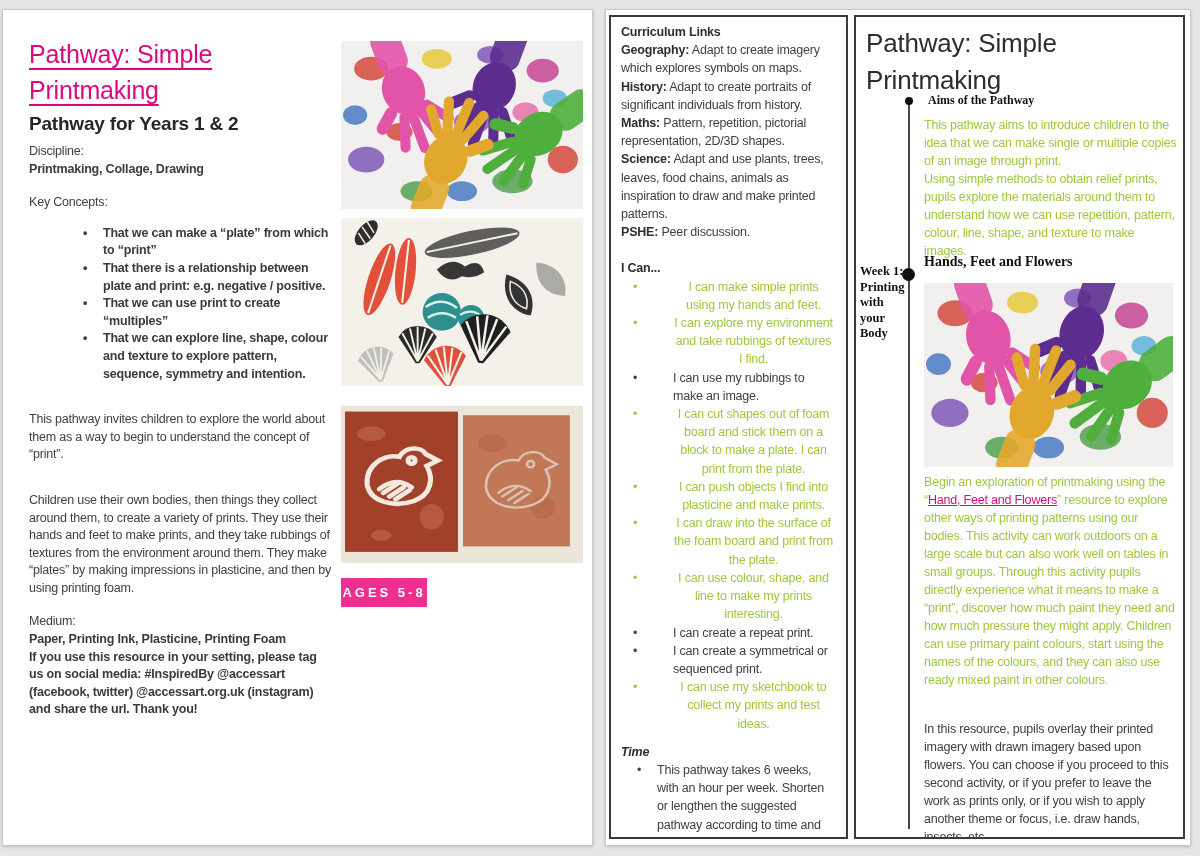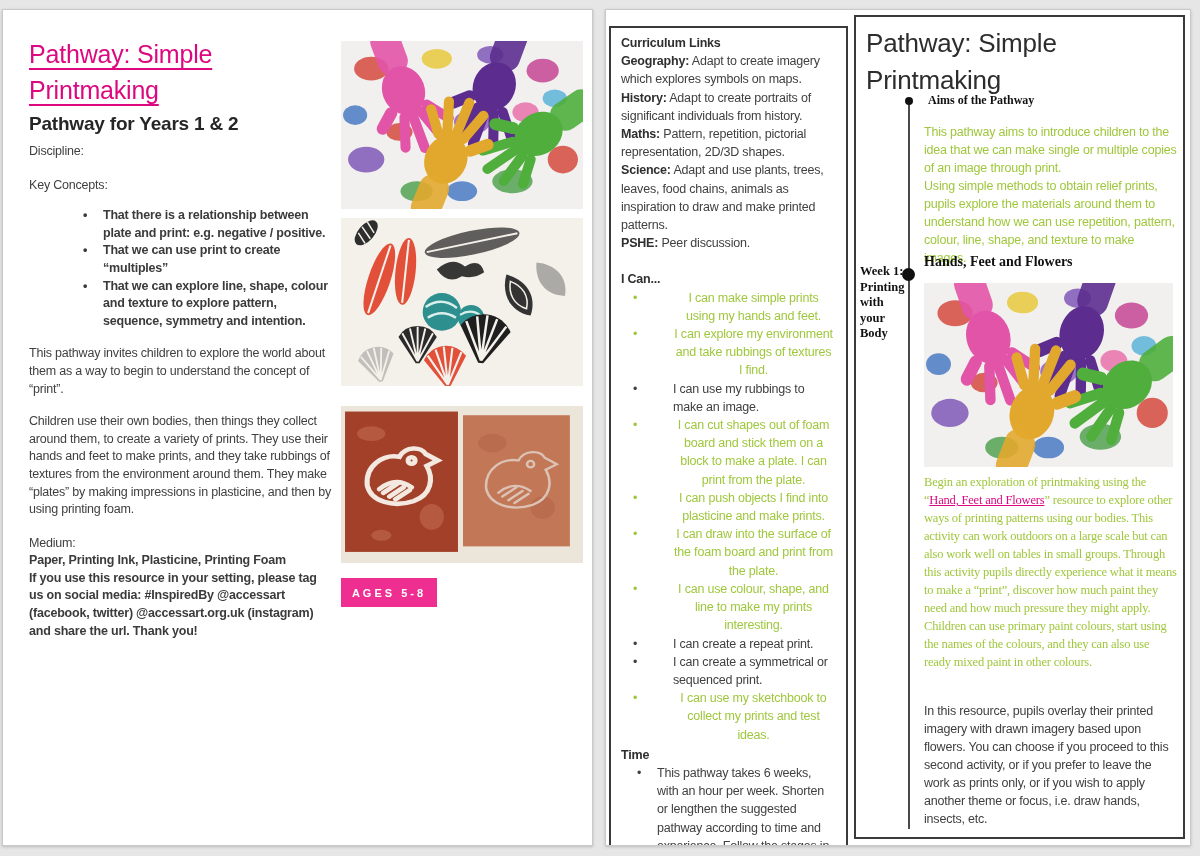--- a/index.html
+++ b/index.html
@@ -13,61 +13,61 @@
   
   .lp-text { position:absolute; left:26px; top:26px; width:302px; font-size:12.5px; line-height:17.6px; }
   .lp-title { color:var(--pink); font-size:25px; line-height:36px; font-weight:400;
               text-decoration:underline; text-underline-offset:5px; text-decoration-thickness:2px; margin-bottom:3px; }
   .lp-sub { color:#262626; font-size:19px; line-height:25px; font-weight:700; margin-bottom:7px; }
   .bold { font-weight:700; color:#3b3b3b; }
   .gap-top { margin-top:16px; }
   .kc-list { list-style:none; margin-top:13px; }
   .kc-list li { position:relative; padding-left:74px; font-weight:700; color:#3b3b3b; }
   .kc-list li::before { content:"•"; position:absolute; left:54px; }
-  .lp-para { margin-top:15px; }
+  .lp-para { margin-top:28px; }
 
   .fig { position:absolute; display:block; }
   .fig1 { left:338px; top:31px;  width:242px; height:168px; }
   .fig2 { left:338px; top:208px; width:242px; height:168px; }
   .fig3 { left:338px; top:396px; width:242px; height:157px; }
-  .ages-badge { position:absolute; left:338px; top:568px; width:96px; height:29px; background:var(--badge);
-                color:#fff; font-size:11px; font-weight:700; letter-spacing:3px;
+  .ages-badge { position:absolute; left:338px; top:568px; width:86px; height:29px; background:var(--badge);
+                color:#fff; font-size:13px; font-weight:700; letter-spacing:3px;
                 display:flex; align-items:center; justify-content:center; }
 
   
   .box { position:absolute; border:2px solid #3a3a3a; background:#fff; overflow:hidden; }
-  .box-curriculum { left:3px; top:16px; width:239px; height:824px; padding:6px 12px 0 10px; font-size:12.5px; line-height:18.2px; }
+  .box-curriculum { left:3px; top:5px; width:239px; height:824px; padding:6px 12px 0 10px; font-size:12.5px; line-height:18.2px; }
   .cl-title, .section-label { font-weight:700; color:#2f2f2f; }
   .cl-item b { color:#2f2f2f; }
   .ican-title { font-weight:700; color:#2f2f2f; margin-top:18px; }
   .ican-list { list-style:none; }
   .ican-list li { position:relative; padding-left:52px; }
   .ican-list li::before { content:"•"; position:absolute; left:12px; }
   .ican-list li.green, .green-text { color:var(--green);text-align:center; }
   .ican-list li.black { color:#404040; }
-  .time-title { font-weight:700; color:#2f2f2f; margin-top:2px; }
+  .time-title { font-weight:700; color:#2f2f2f; margin-top:10px;font-style:italic; }
   .time-list { list-style:none; }
   .time-list li { position:relative; padding-left:36px; }
   .time-list li::before { content:"•"; position:absolute; left:16px; }
 
   
   .box-pathway { left:248px; top:5px; width:331px; height:824px; }
   .rp-title { position:absolute; left:10px; top:8px; width:280px; color:#2d2d2d; font-size:26px; line-height:37px; font-weight:400; }
   .timeline { position:absolute; left:52px; top:84px; bottom:8px; width:2px; background:#4a4a4a; }
   .tl-dot { position:absolute; background:#111; border-radius:50%; }
   .tl-dot.d1 { left:49px; top:80px; width:8px;  height:8px; }
   .tl-dot.d2 { left:46px; top:251px; width:13px; height:13px; }
   .serif { font-family:"Liberation Serif", serif; font-weight:700; color:#111; letter-spacing:0; }
   .aims-head { position:absolute; left:72px; top:76px; font-size:12px; }
-  .aims-text { position:absolute; left:68px; top:106px; width:254px; font-size:12.5px; line-height:18px; color:var(--green); }
+  .aims-text { position:absolute; left:68px; top:99px; width:254px; font-size:12.5px; line-height:18px; color:var(--green); }
   .week-label { position:absolute; left:4px; top:247px; width:46px; font-size:12.5px; line-height:15.5px; }
   .hf-head { position:absolute; left:68px; top:237px; font-size:14px; }
   .rp-fig { position:absolute; left:68px; top:266px; width:249px; height:184px; }
   .rp-flow { position:absolute; left:68px; top:456px; width:254px; font-size:12.5px; line-height:18px; }
-  .rp-green { color:var(--green);font-family:Liberation Serif, serif; }
+  .rp-green { color:var(--green); }
   .rp-black { color:#404040; margin-top:31px; }
   .pink-link { color:var(--pink); text-decoration:underline; cursor:pointer; }
 </style>
 </head>
 <body>
 
 <svg width="0" height="0" style="position:absolute" aria-hidden="true">
   <defs>
     <g id="hand">
       <g transform="rotate(-38)">
@@ -175,22 +175,24 @@
   </defs>
 </svg>
 
 <div class="canvas">
 
   <div class="page page-left">
     <div class="lp-text">
       <div class="lp-title">Pathway: Simple Printmaking</div>
       <div class="lp-sub">Pathway for Years 1 &amp; 2</div>
       <div>Discipline:</div>
+      <div class="bold">Printmaking, Collage, Drawing</div>
       <div class="gap-top">Key Concepts:</div>
       <ul class="kc-list">
+        <li>That we can make a “plate” from which to “print”</li>
           <li>That there is a relationship between plate and print: e.g. negative / positive.</li>
           <li>That we can use print to create “multiples”</li>
           <li>That we can explore line, shape, colour and texture to explore pattern, sequence, symmetry and intention.</li>
       </ul>
       <div>
         <p class="lp-para">This pathway invites children to explore the world about them as a way to begin to understand the concept of “print”.</p>
           <p class="lp-para">Children use their own bodies, then things they collect around them, to create a variety of prints. They use their hands and feet to make prints, and they take rubbings of textures from the environment around them.  They make “plates” by making impressions in plasticine, and then by using printing foam.</p>
       </div>
       <div class="gap-top">Medium:</div>
       <div class="bold">Paper, Printing Ink, Plasticine, Printing Foam</div>

